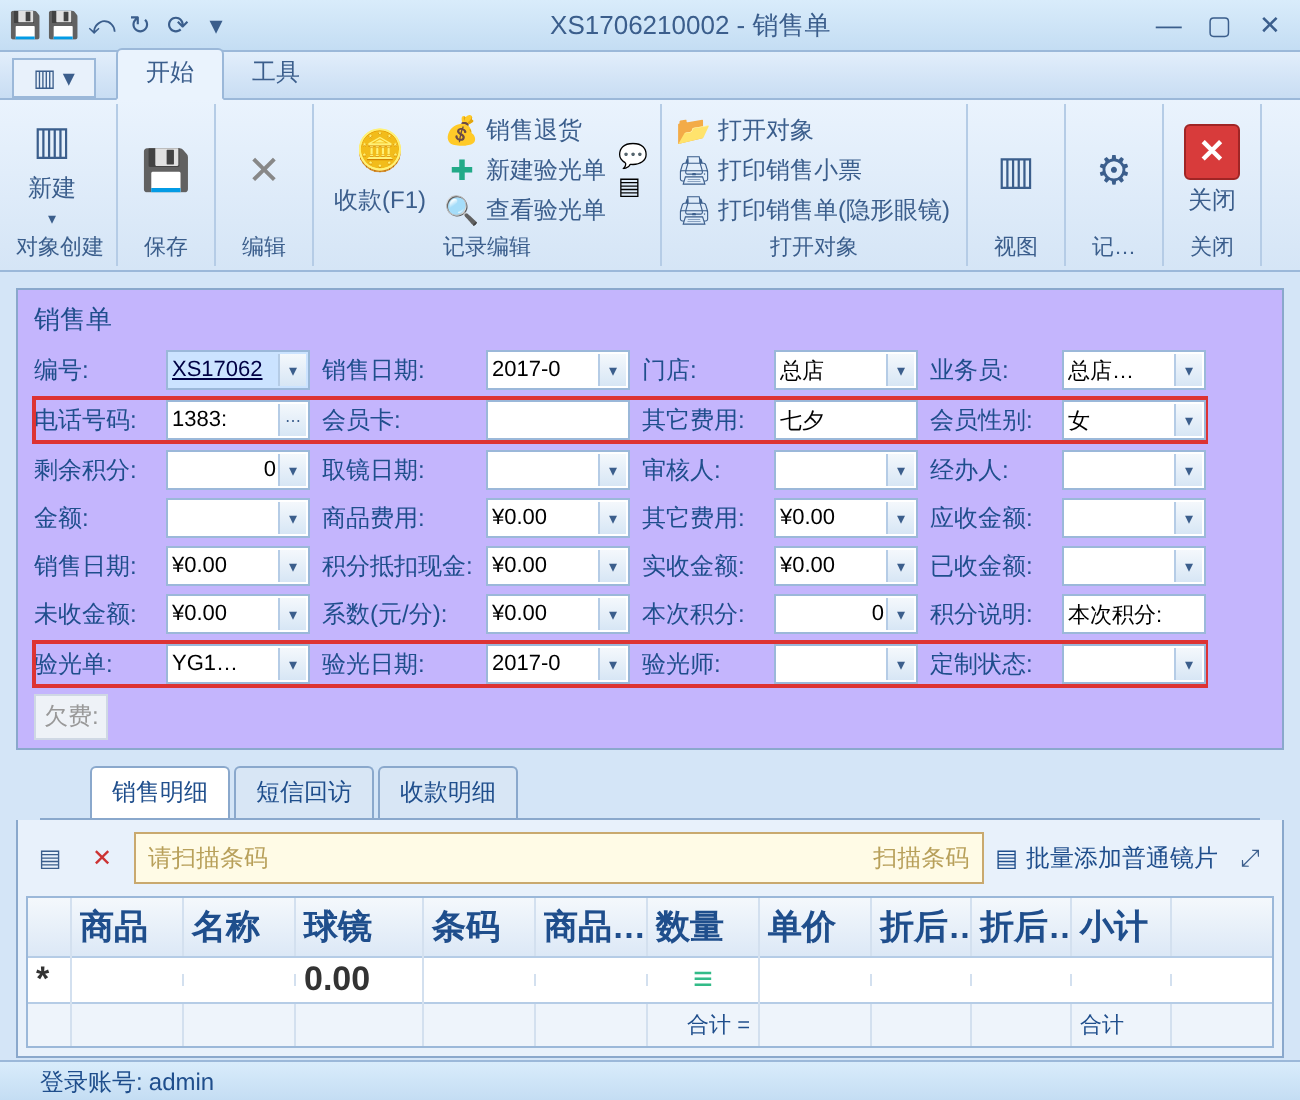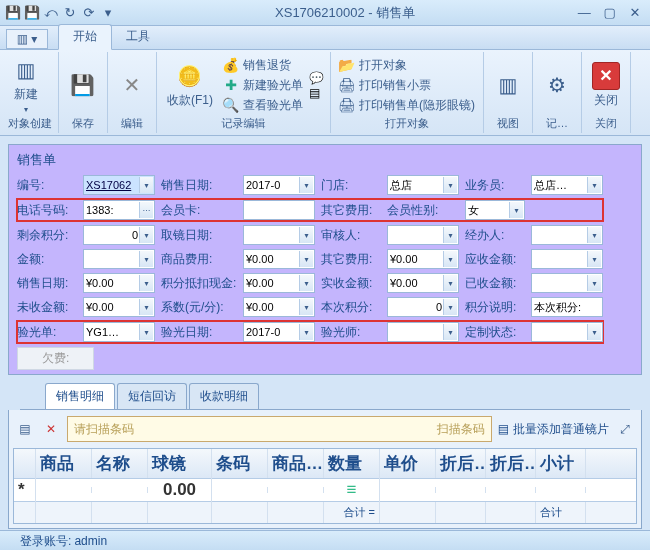--- a/index.html
+++ b/index.html
@@ -25,21 +25,21 @@
 .closebtn { width:28px; height:28px; background:#d83b3b; border:1px solid #a02525; border-radius:3px; display:flex; align-items:center; justify-content:center; color:#fff; font-size:16px; font-weight:bold;}
 .form-wrap { margin:8px; border:1px solid #8aa8cc; background:#c4b5fd; padding:6px 8px 4px;}
 .form-title { color:#1f4e8c; font-size:13px; margin-bottom:6px;}
 .form-grid { display:grid; grid-template-columns: 60px 72px 76px 72px 60px 72px 60px 72px; gap:4px 6px; align-items:center;}
 .form-grid label { color:#1f4e8c; text-align:left; white-space:nowrap; font-size:12px;}
 .cell { height:20px; border:1px solid #9bb8d9; background:#fff; display:flex; align-items:center; padding:0 2px; position:relative; font-size:11px;}
 .cell.sel { background:#cbe3ff;}
 .cell .dd { position:absolute; right:1px; top:1px; bottom:1px; width:14px; background:linear-gradient(#f4f8fc,#d7e6f5); border-left:1px solid #b5cce6; display:flex; align-items:center; justify-content:center; font-size:8px; color:#3b5e8c;}
 .cell .txt { flex:1; white-space:nowrap; overflow:hidden; font-size:11px; padding-right:14px;}
 .rowred { outline:2px solid #d33; outline-offset:-1px; grid-column:1 / -1; display:grid; grid-template-columns: 60px 72px 76px 72px 60px 72px 60px 72px; gap:4px 6px; align-items:center; padding:1px 0;}
-.arrears { margin-top:4px; color:#999; border:1px solid #cfd8e4; background:#eef2f7; display:inline-block; padding:2px 24px;}
+.arrears { margin-top:4px; color:#999; border:1px solid #cfd8e4; background:#eef2f7; display:inline-block; padding:2px 4px;}
 .tabs { margin:0 20px; display:flex; border-bottom:1px solid #8aa8cc;padding-left:25px;}
 .tabs .t { padding:4px 10px; border:1px solid #8aa8cc; border-bottom:none; margin-right:2px; background:#d8e6f5; color:#1f4e8c; cursor:pointer; border-radius:3px 3px 0 0;}
 .tabs .t.active { background:#fff;}
 .detail { margin:0 8px 4px; border:1px solid #8aa8cc; border-top:none; background:#e8f1fb; padding:4px;}
 .toolbar2 { display:flex; align-items:center; gap:6px; padding:2px;}
 .toolbar2 .ic { width:20px; height:20px; display:inline-flex; align-items:center; justify-content:center; color:#3b5e8c; cursor:pointer;}
 .scanbox { flex:1; height:26px; border:1px solid #c9a96e; background:#fffbe6; display:flex; align-items:center; padding:0 6px; color:#b8a05a; font-size:15px;}
 .scanbox .r { margin-left:auto; font-size:12px; color:#b8a05a;}
 .batch { display:flex; align-items:center; gap:4px; color:#1f4e8c; cursor:pointer;}
 .grid { border:1px solid #9bb8d9; background:#fff; margin-top:4px;}
@@ -206,20 +206,23 @@
       <label>电话号码:</label>
       <div class="cell">
           <span class="txt">1383:</span>
           <span class="dd">⋯</span>
         </div>
       <label>会员卡:</label>
       <div class="cell">
           <span class="txt"></span>
         </div>
       <label>其它费用:</label>
+      <div class="cell">
+          <span class="txt">七夕</span>
+        </div>
       <label>会员性别:</label>
       <div class="cell">
           <span class="txt">女</span>
           <span class="dd">▾</span>
         </div>
     </div>
 
     <label>剩余积分:</label>
     <div class="cell">
         <span class="txt" style="text-align:right;display:block">0</span>
@@ -360,21 +363,21 @@
       <div class="c6">数量</div>
       <div class="c7">单价</div>
       <div class="c8">折后…</div>
       <div class="c9">折后…</div>
       <div class="c10">小计</div>
     </div>
     <div class="grid-r">
       <div class="c0">*</div>
       <div class="c1"></div>
         <div class="c2"></div>
-      <div class="c3" style="text-align:center">0.00</div>
+      <div class="c3" style="text-align:left">0.00</div>
       <div class="c4"></div>
         <div class="c5"></div>
       <div class="c6" style="text-align:center;color:#3b8">≡</div>
       <div class="c7"></div>
         <div class="c8"></div>
         <div class="c9"></div>
         <div class="c10"></div>
     </div>
     <div class="grid-f">
       <div class="c0"></div>

